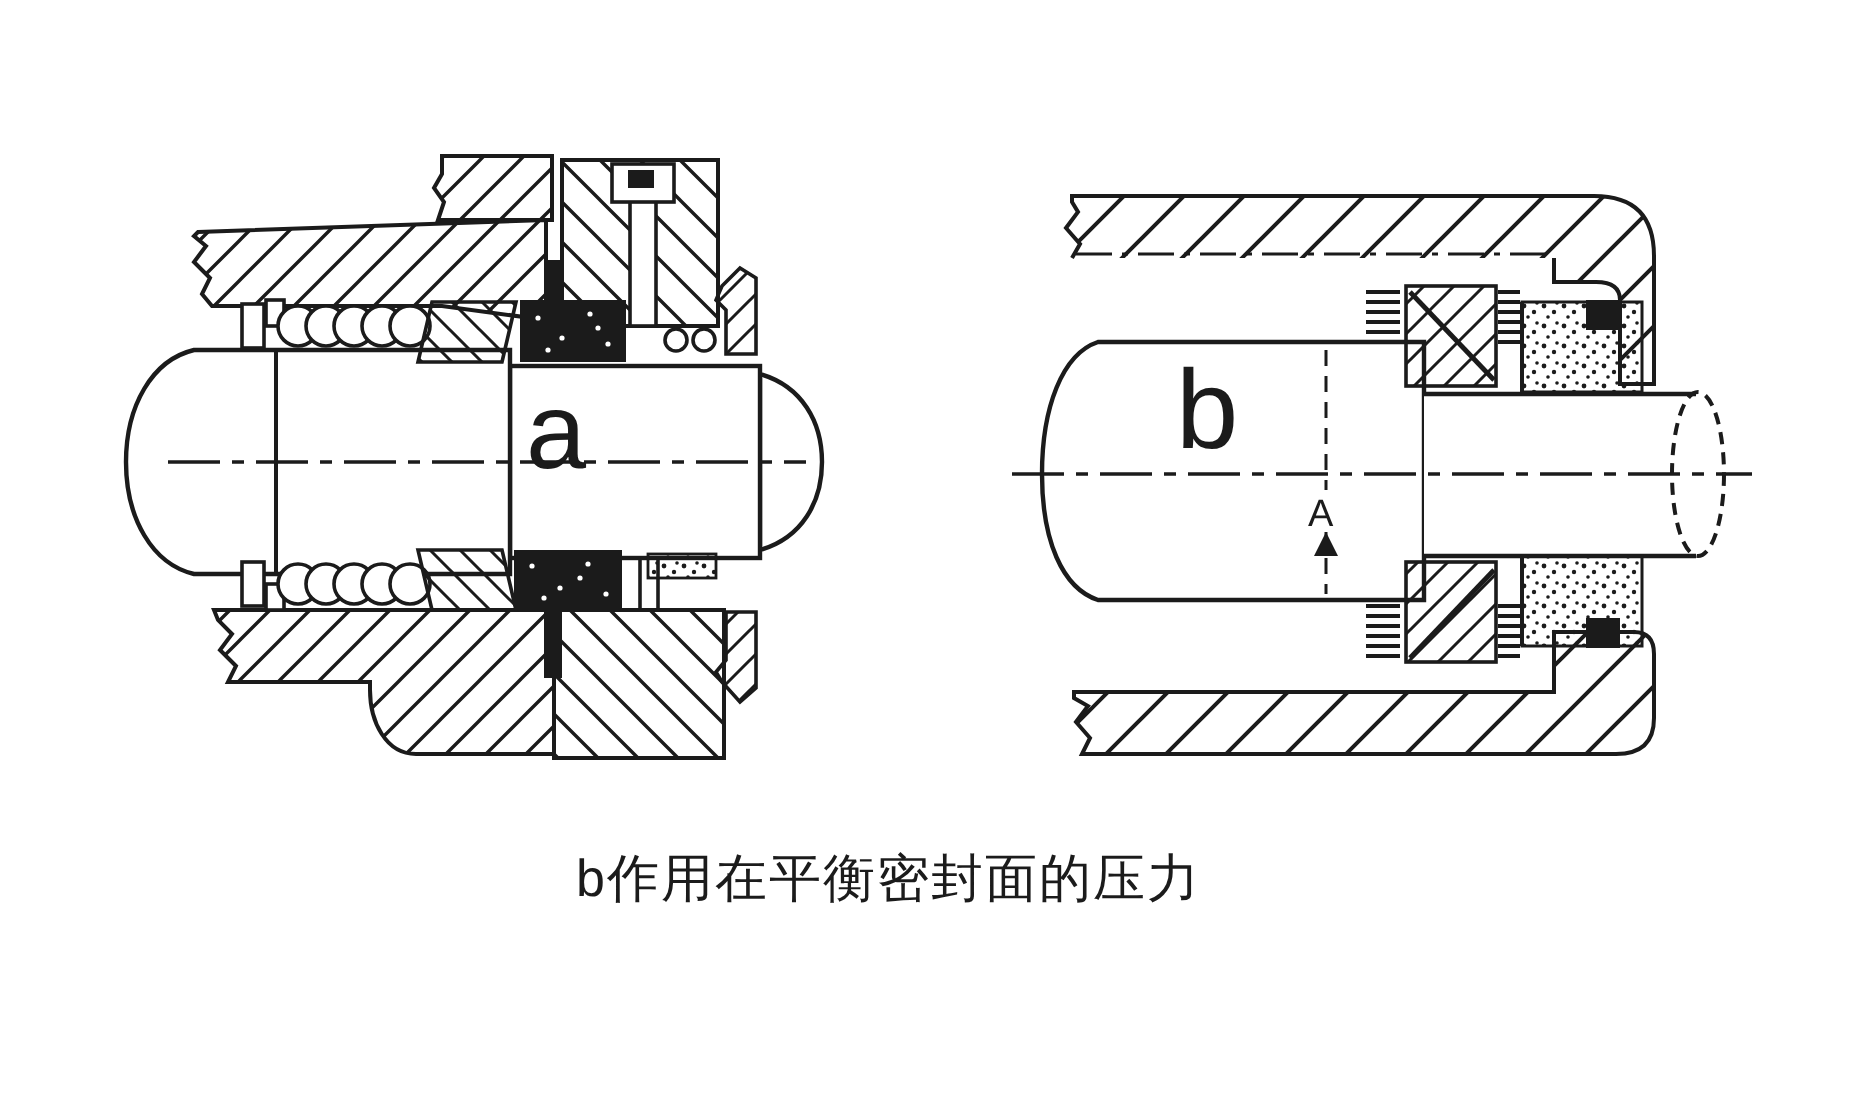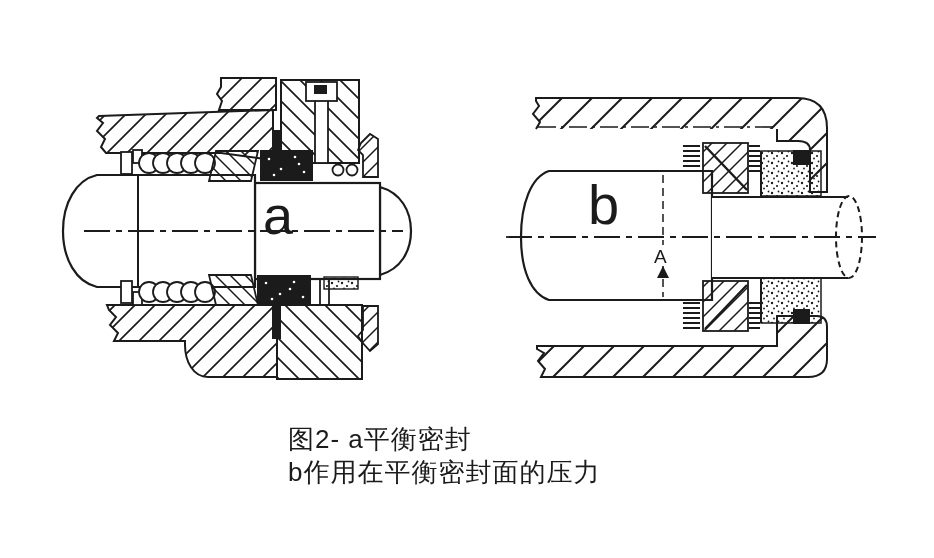--- a/index.html
+++ b/index.html
@@ -187,17 +187,16 @@
       <rect x="649" y="245" width="26" height="21" fill="#ffffff"></rect>
       <polygon points="663,266 657,278 669,278" fill="#1b1b1b"></polygon>
       <text x="654" y="263" font-size="19">A</text>
     </g>
 
     <text x="588" y="224" font-size="56">b</text>
   </g>
 </svg>
 
 <div class="caption">
-  <div class="l1">图2- a平衡密封</div>
   <div class="l2">b作用在平衡密封面的压力</div>
 </div>
 
 </div>
 
 </body></html>

